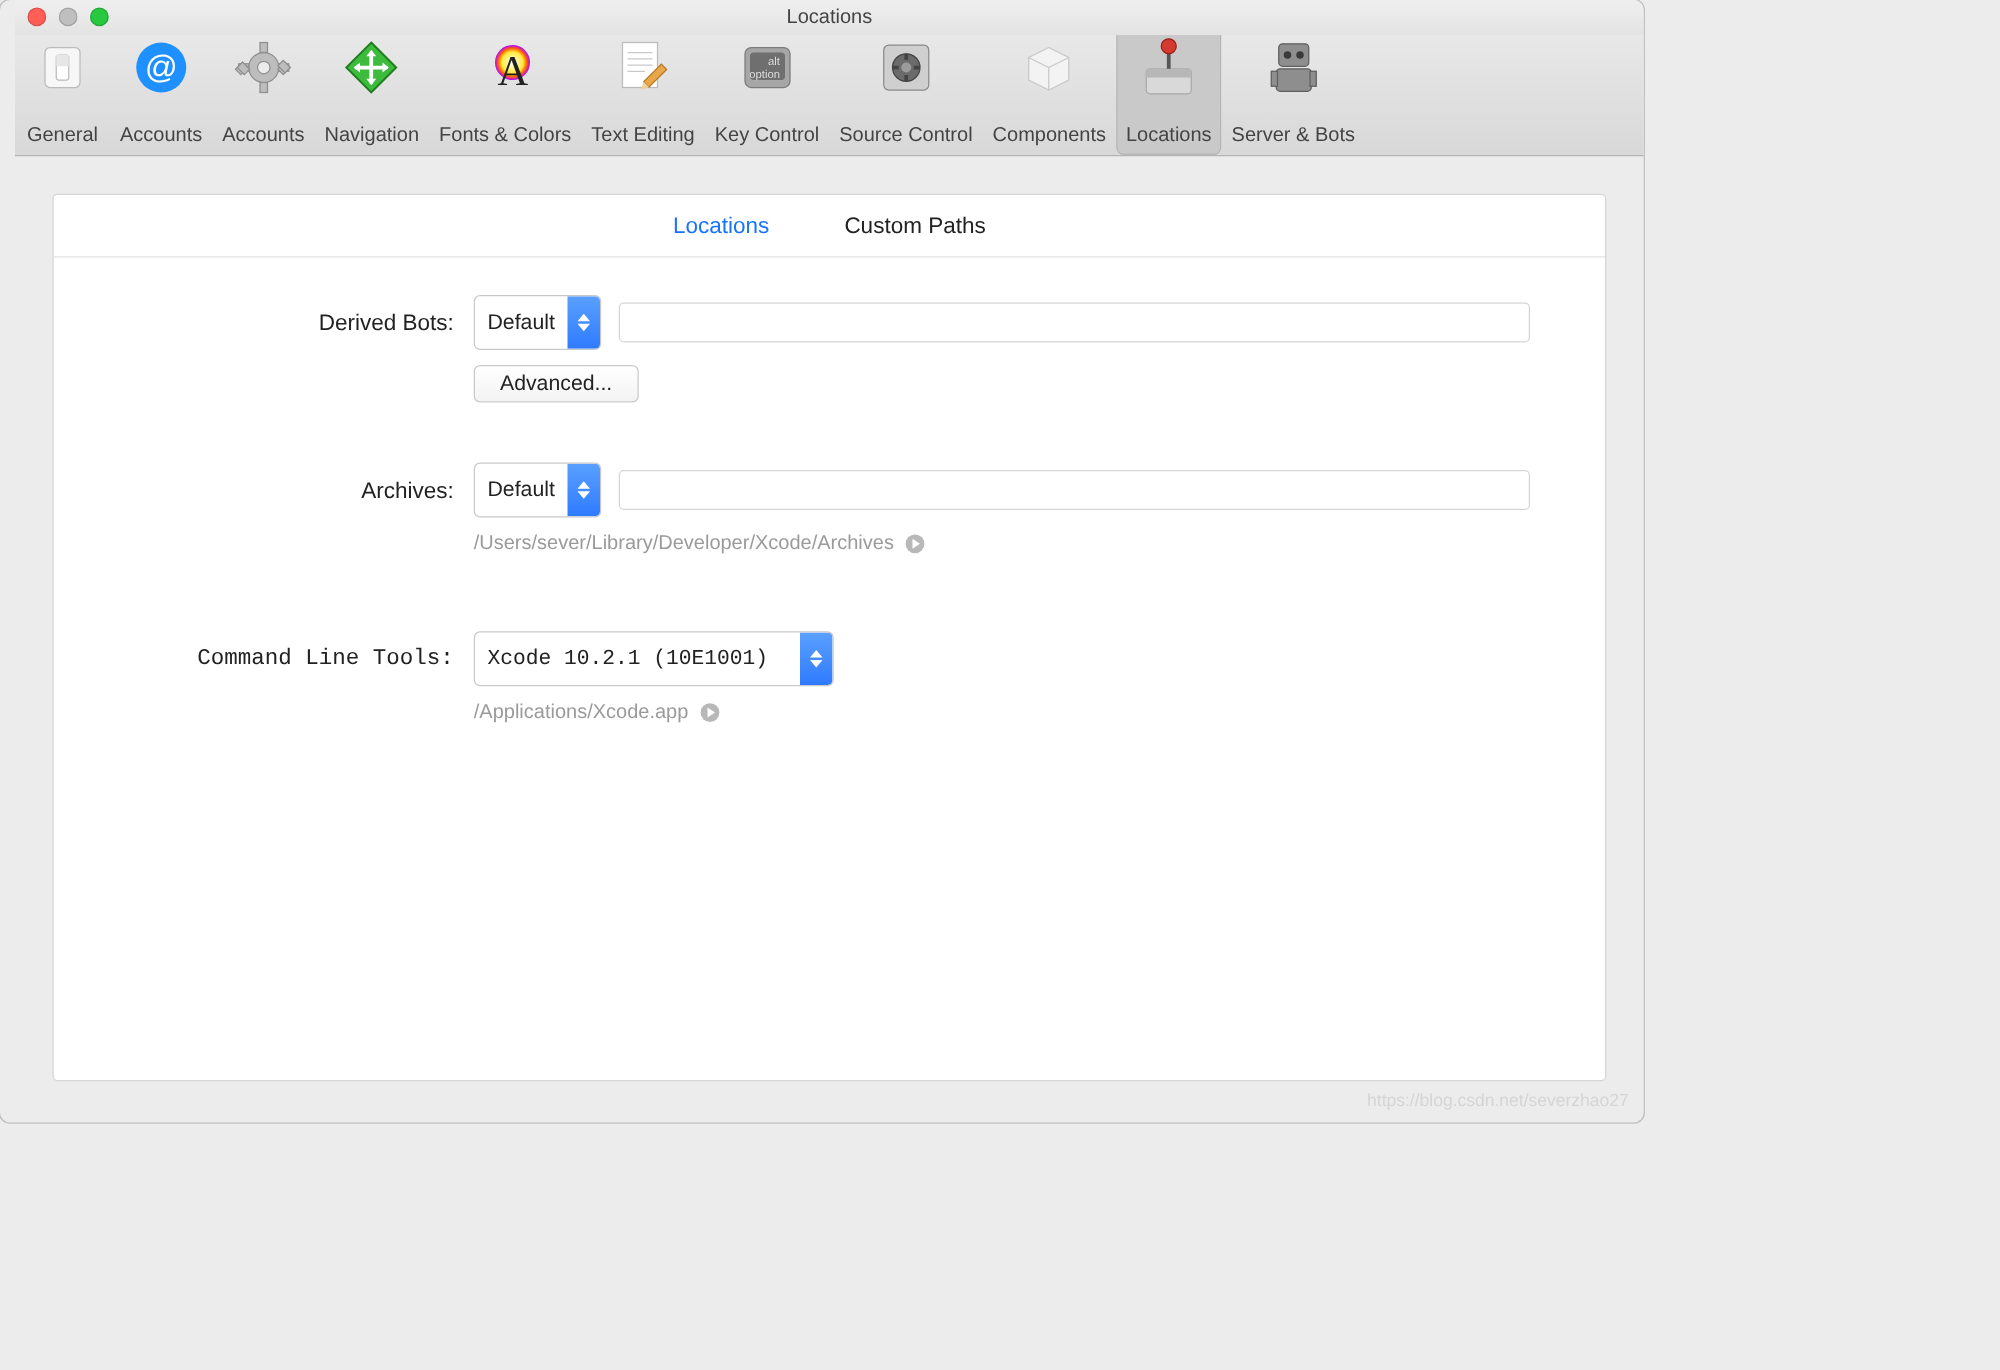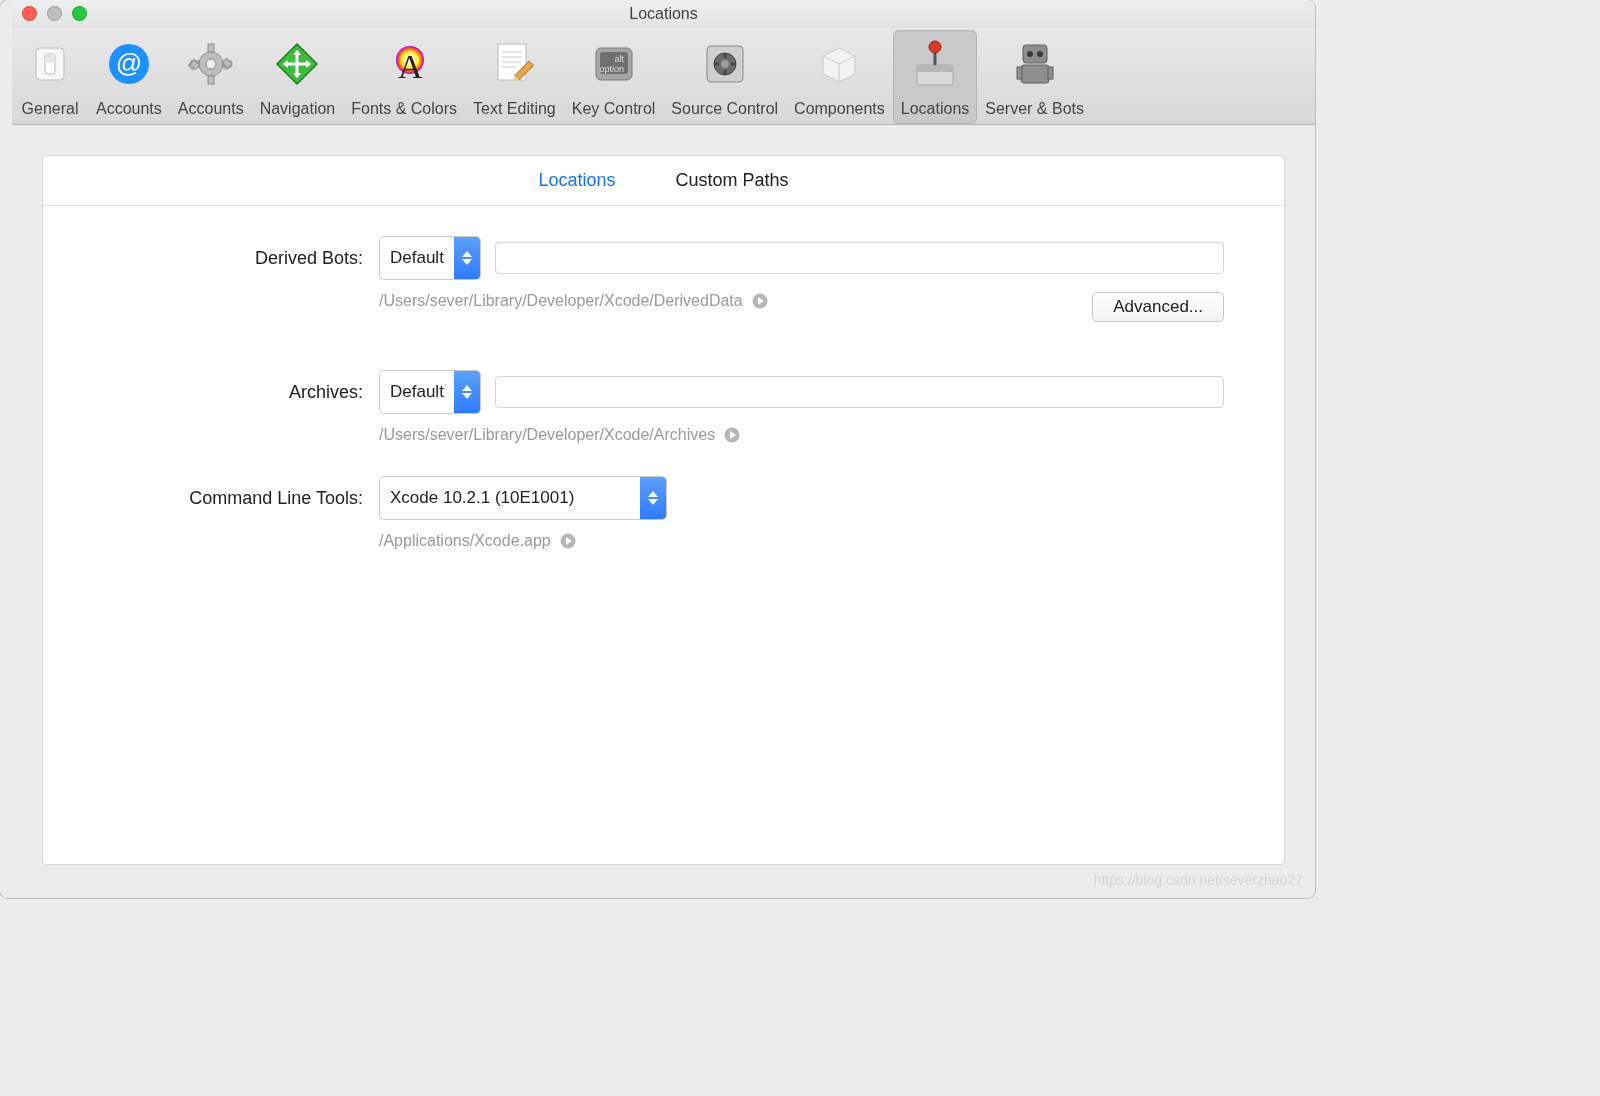--- a/index.html
+++ b/index.html
@@ -58,21 +58,21 @@
     border-radius: 6px;
   }
   .tool.active {
     background: #c9c9c9;
     box-shadow: inset 0 0 0 1px #b5b5b5;
   }
   .tool .icon-wrap {
     width: 60px; height: 56px;
     display: flex; align-items: center; justify-content: center;
   }
-  .tool .label { margin-top: 8px; white-space: nowrap; }
+  .tool .label { margin-top: 18px; white-space: nowrap; }
   .content-wrap {
     padding: 30px;
   }
   .panel {
     background: #fff;
     border: 1px solid #d6d6d6;
     border-radius: 4px;
     min-height: 710px;
   }
   .tabs-row {
@@ -371,29 +371,20 @@
                     <polygon points="1,1 11,1 6,7" fill="#fff"></polygon>
                   </svg>
               </span>
             </div>
             <div class="text-input"></div>
           </div>
         </div>
         <div class="row">
           <div></div>
           <div class="adv-row">
-            <div class="path">
-              <span>/Users/sever/Library/Developer/Xcode/DerivedData</span>
-              <span class="arrow-circle">
-                <svg width="16" height="16">
-                    <circle cx="8" cy="8" r="7.5" fill="#b8b8b8"></circle>
-                    <polygon points="6,4 12,8 6,12" fill="#fff"></polygon>
-                  </svg>
-              </span>
-            </div>
             <button class="btn">Advanced...</button>
           </div>
         </div>
 
         <div class="row">
           <div class="row-label">Archives:</div>
           <div class="controls">
             <div class="select">
               <span class="sel-text">Default</span>
               <span class="stepper">
@@ -414,21 +405,21 @@
             <span>/Users/sever/Library/Developer/Xcode/Archives</span>
             <span class="arrow-circle">
               <svg width="16" height="16">
                   <circle cx="8" cy="8" r="7.5" fill="#b8b8b8"></circle>
                   <polygon points="6,4 12,8 6,12" fill="#fff"></polygon>
                 </svg>
             </span>
           </div>
         </div>
 
-        <div class="row" style="margin-top:8px;">
+        <div class="row" style="margin-top:37px;font-family:Liberation Mono, monospace;">
           <div class="row-label">Command Line Tools:</div>
           <div class="controls">
             <div class="select wide">
               <span class="sel-text">Xcode 10.2.1 (10E1001)</span>
               <span class="stepper">
                 <svg width="12" height="8">
                     <polygon points="6,1 11,7 1,7" fill="#fff"></polygon>
                   </svg>
                 <svg width="12" height="8">
                     <polygon points="1,1 11,1 6,7" fill="#fff"></polygon>

